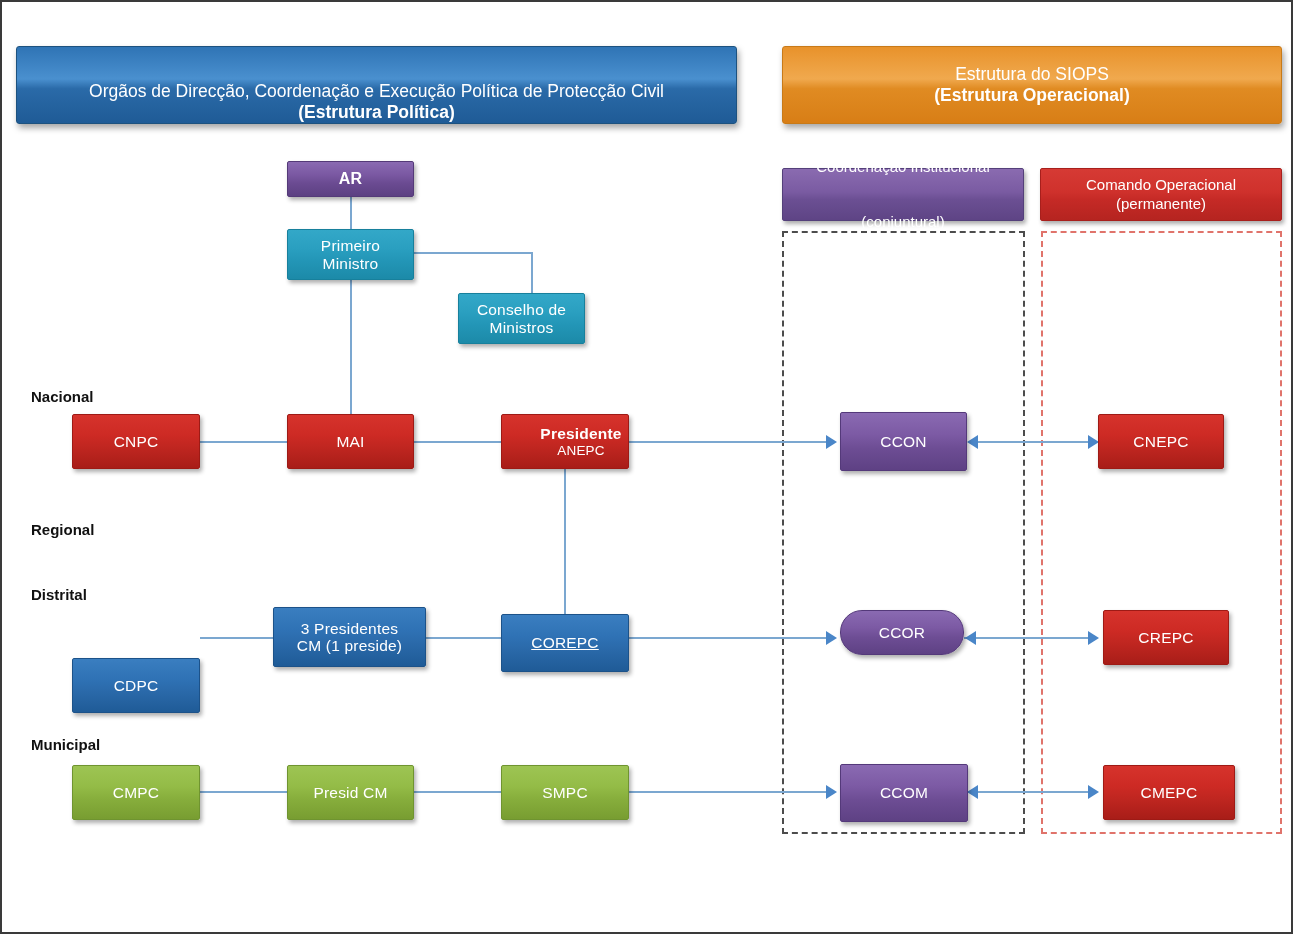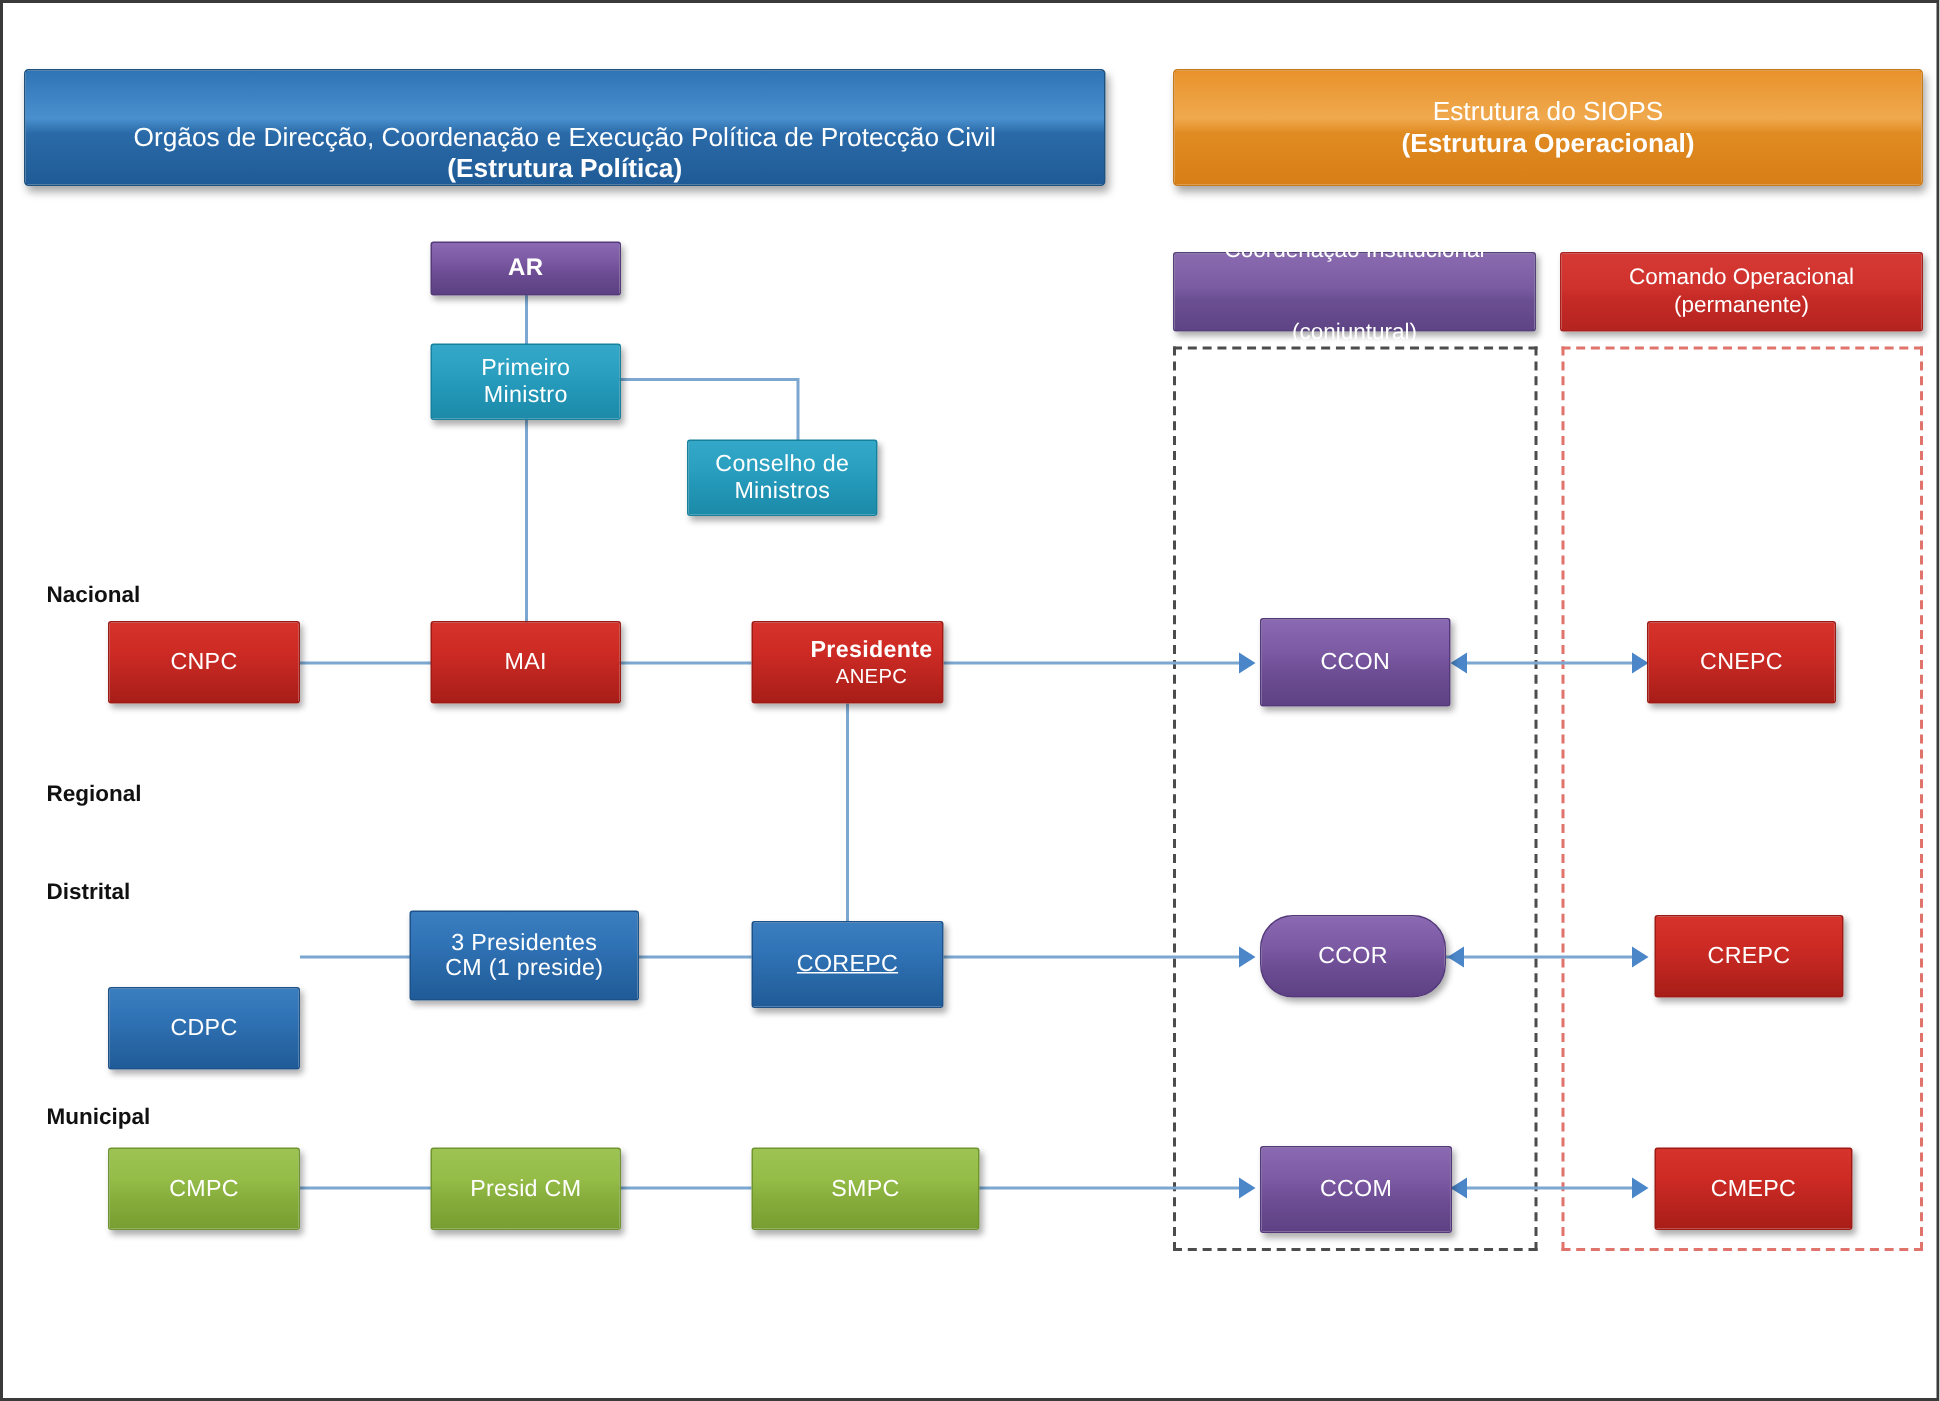--- a/index.html
+++ b/index.html
@@ -214,37 +214,37 @@
 
   <div class="node n-blue two-line nm" style="left:271px;top:605px;width:153px;height:60px;">
     <span>3 Presidentes</span>
     <span>CM (1 preside)</span>
   </div>
 
   <div class="node n-blue nm" style="left:499px;top:612px;width:128px;height:58px;text-decoration:underline;">
     <span>COREPC</span>
   </div>
 
-  <div class="node n-purple nm" style="left:838px;top:608px;width:124px;height:55px;border-radius:22px;">
+  <div class="node n-purple nm" style="left:838px;top:608px;width:124px;height:45px;border-radius:22px;">
     <span>CCOR</span>
   </div>
 
   <div class="node n-red nm" style="left:1101px;top:608px;width:126px;height:55px;">
     <span>CREPC</span>
   </div>
 
   <div class="node n-green nm" style="left:70px;top:763px;width:128px;height:55px;">
     <span>CMPC</span>
   </div>
 
   <div class="node n-green nm" style="left:285px;top:763px;width:127px;height:55px;">
     <span>Presid CM</span>
   </div>
 
-  <div class="node n-green nm" style="left:499px;top:763px;width:152px;height:55px;">
+  <div class="node n-green nm" style="left:499px;top:763px;width:128px;height:55px;">
     <span>SMPC</span>
   </div>
 
   <div class="node n-purple nm" style="left:838px;top:762px;width:128px;height:58px;">
     <span>CCOM</span>
   </div>
 
   <div class="node n-red nm" style="left:1101px;top:763px;width:132px;height:55px;">
     <span>CMEPC</span>
   </div>

